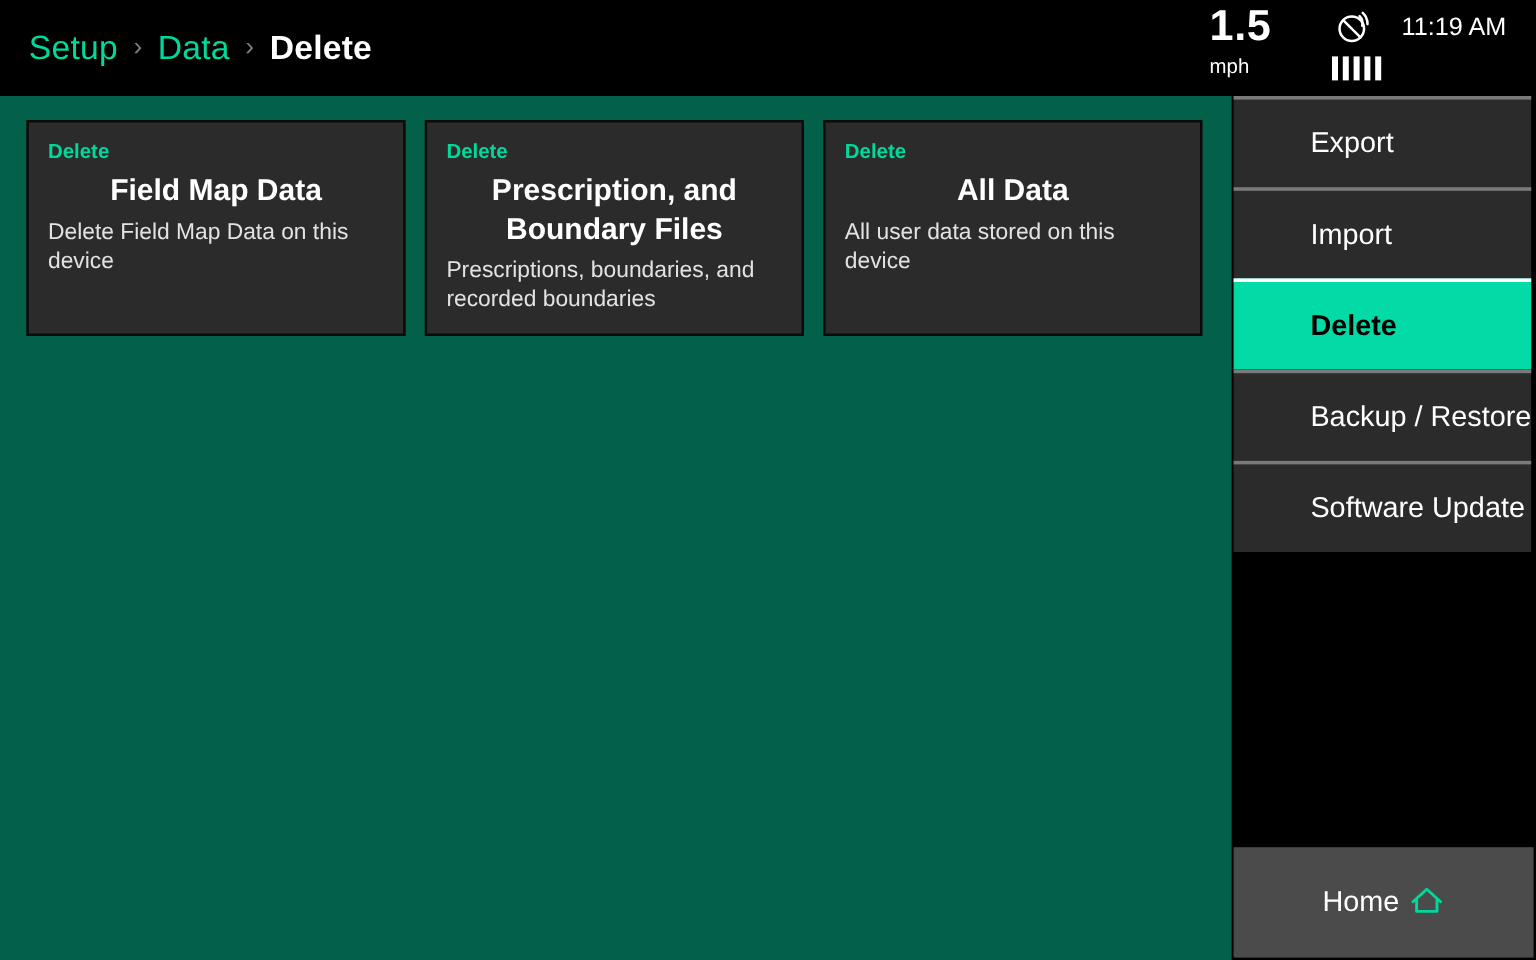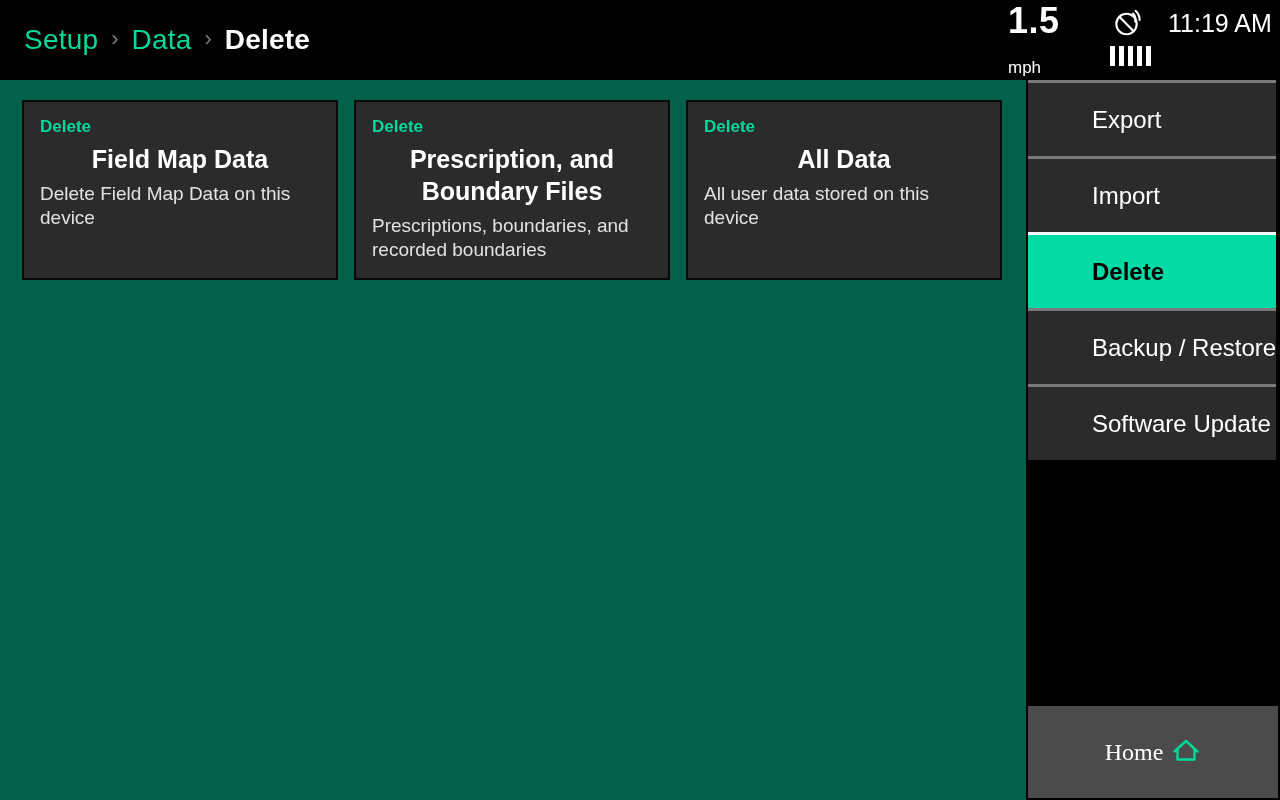--- a/index.html
+++ b/index.html
@@ -74,21 +74,21 @@
     font-size: 36px;
     font-weight: 700;
     line-height: 36px;
     letter-spacing: .5px;
   }
   #speed-unit {
     color: #ffffff;
     font-size: 17px;
     font-weight: 400;
     line-height: 18px;
-    margin-top: 20px;
+    margin-top: 8px;
   }
 
   #gps-block {
     position: absolute;
     left: 100px;
     top: 8px;
     width: 60px;
     display: flex;
     flex-direction: column;
     align-items: center;
@@ -102,21 +102,21 @@
     width: 5px;
     height: 20px;
     background: #ffffff;
   }
 
   #clock {
     position: absolute;
     left: 168px;
     top: 9px;
     color: #ffffff;
-    font-size: 25px;
+    font-size: 21px;
     font-weight: 400;
     line-height: 28px;
     white-space: nowrap;
   }
 
   
   #content {
     position: absolute;
     left: 0;
     top: 80px;
@@ -222,21 +222,20 @@
     align-items: center;
     justify-content: center;
     gap: 8px;
   }
   .nav-btn .nav-label {
     color: #ffffff;
     font-size: 24px;
     font-weight: 400;
     line-height: 28px;
     white-space: nowrap;
-    font-family: Liberation Serif, serif;
   }
 </style>
 </head>
 <body>
 
 <div id="app">
 
   <div id="topbar">
 
     <div id="breadcrumb">

